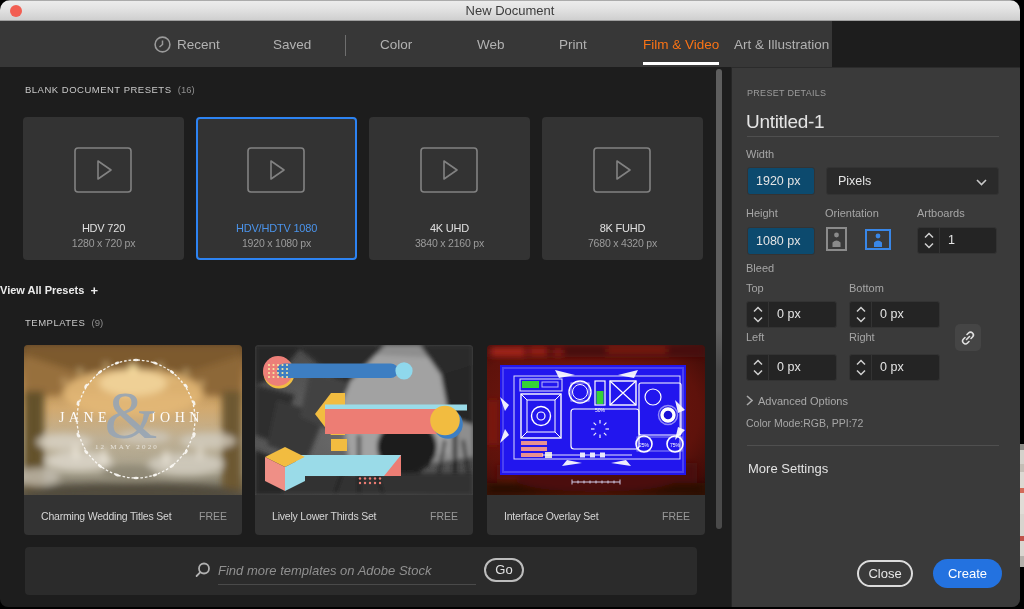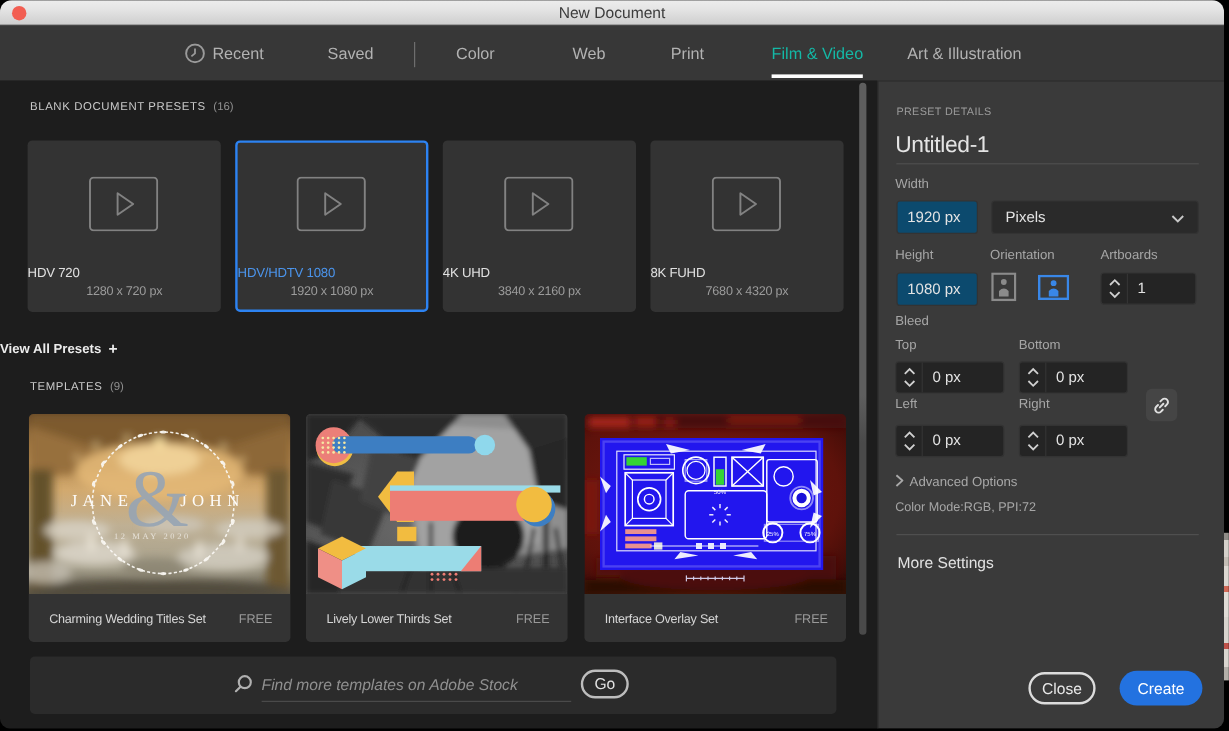--- a/index.html
+++ b/index.html
@@ -12,34 +12,34 @@
     background:linear-gradient(#8f8c87 0 6px,#d5d1cb 6px 20px,#c4beb6 20px 28px,#dcd8d2 28px 44px,#d26a58 44px 49px,#e0dcd6 49px 70px,#d8d4ce 70px 92px,#c0524a 92px 97px,#dad6d0 97px 112px,#b4b0aa 112px 123px); }
   
   #titlebar { position:absolute; left:0; top:0; width:1020px; height:21px;
     background:linear-gradient(#6a6a6a 0px, #ececec 1px, #e4e4e4 40%, #cfcfcf 100%);
     border-bottom:1px solid #9f9f9f;padding-left:28px; }
   #titlebar .title { position:absolute; left:0; top:3px; width:100%; text-align:center;
     font-size:13px; color:#3c3c3c; }
   #titlebar .red { position:absolute; left:10px; top:5px; width:12px; height:12px;
     border-radius:50%; background:#f25e52; }
   
-  #tabbar { position:absolute; left:0; top:21px; width:1020px; height:46px; background:#373737; }
+  #tabbar { position:absolute; left:0; top:21px; width:832px; height:46px; background:#373737; }
   .tab { position:absolute; top:16px; font-size:13.5px; color:#b2b2b2; white-space:nowrap; }
-  .tab.active { color:#14b8a6; }
+  .tab.active { color:#f97316; }
   #tabsep { position:absolute; left:345px; top:14px; width:1px; height:21px; background:#6e6e6e; }
   #tabline { position:absolute; left:643px; top:41px; width:76px; height:3px; background:#ffffff; }
   
   .sechead { position:absolute; font-size:9.5px; letter-spacing:.5px; color:#c9c9c9; }
   .sechead span { color:#8f8f8f; letter-spacing:0; }
   .pcard { position:absolute; top:117px; width:161px; height:143px; background:#333333;
     border-radius:4px; }
   .pcard.sel { border:2px solid #2d83f2; }
   .pcard svg { position:absolute; left:51px; top:30px; }
   .pcard.sel svg { left:49px; top:28px; }
-  .pcard .t1 { position:absolute; width:100%; text-align:left;
+  .pcard .t1 { position:absolute; width:100%; text-align:center;
     font-size:11px; letter-spacing:-0.2px; color:#e0e0e0; }
   .pcard .t2 { position:absolute; width:100%; text-align:center;
     font-size:10.5px; letter-spacing:-0.2px; color:#9b9b9b; }
   .pcard .t1, .pcard .t2 { top:auto; }
   .pcard .t1 { top:105px; }
   .pcard .t2 { top:120px; }
   .pcard.sel .t1 { top:103px; color:#4b94eb; }
   .pcard.sel .t2 { top:118px; }
   #viewall { position:absolute; left:0; top:282px; width:728px; text-align:left;
     font-size:11px; color:#ececec; font-weight:700; }
@@ -560,21 +560,21 @@
       <circle cx="8.5" cy="8.5" r="7.4" fill="none" stroke="#9a9a9a" stroke-width="1.6"></circle>
       <path d="M8.5 4.5 L8.5 8.5 L5.5 11" fill="none" stroke="#9a9a9a" stroke-width="1.5"></path>
     </svg>
     <div class="tab" style="left:177px;">Recent</div>
     <div class="tab" style="left:273px;">Saved</div>
     <div id="tabsep"></div>
     <div class="tab" style="left:380px;">Color</div>
     <div class="tab" style="left:477px;">Web</div>
     <div class="tab" style="left:559px;">Print</div>
     <div class="tab active" style="left:643px;">Film &amp; Video</div>
-    <div class="tab" style="left:756px;">Art &amp; Illustration</div>
+    <div class="tab" style="left:734px;">Art &amp; Illustration</div>
     <div id="tabline"></div>
   </div>
 
   <div id="titlebar">
     <div class="red"></div>
     <div class="title">New Document</div>
   </div>
 </div>
 
 </body></html>

